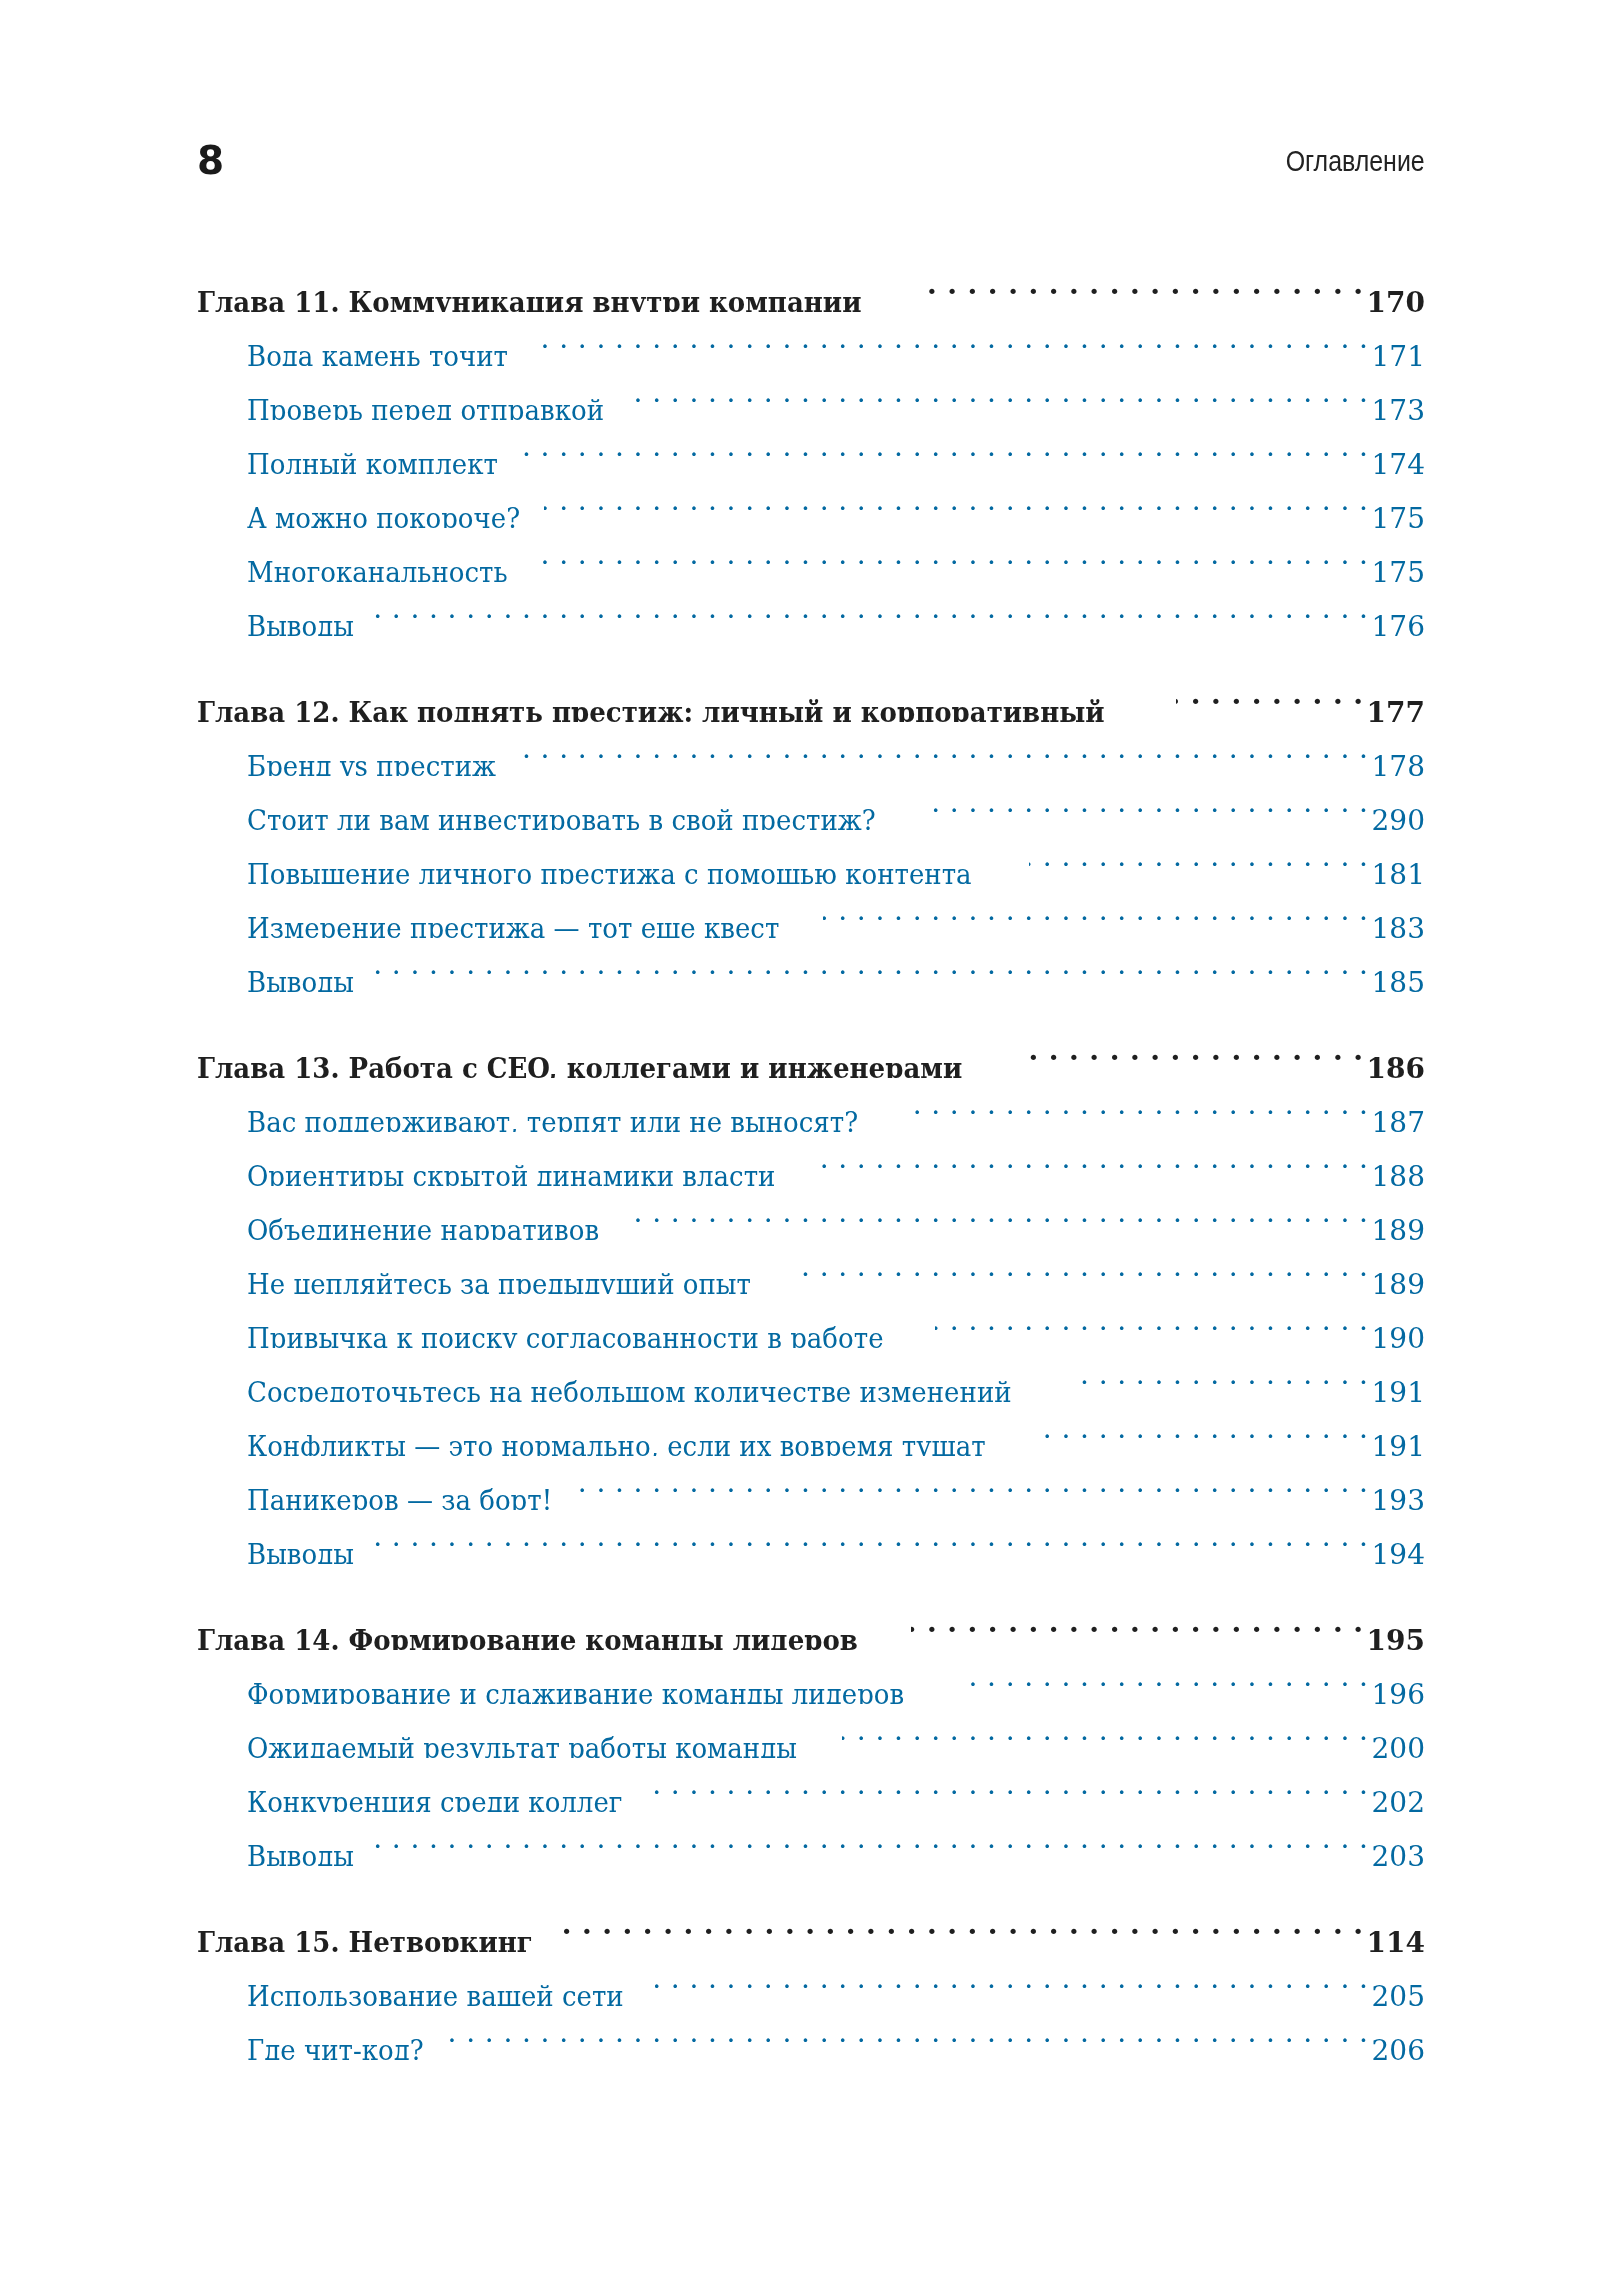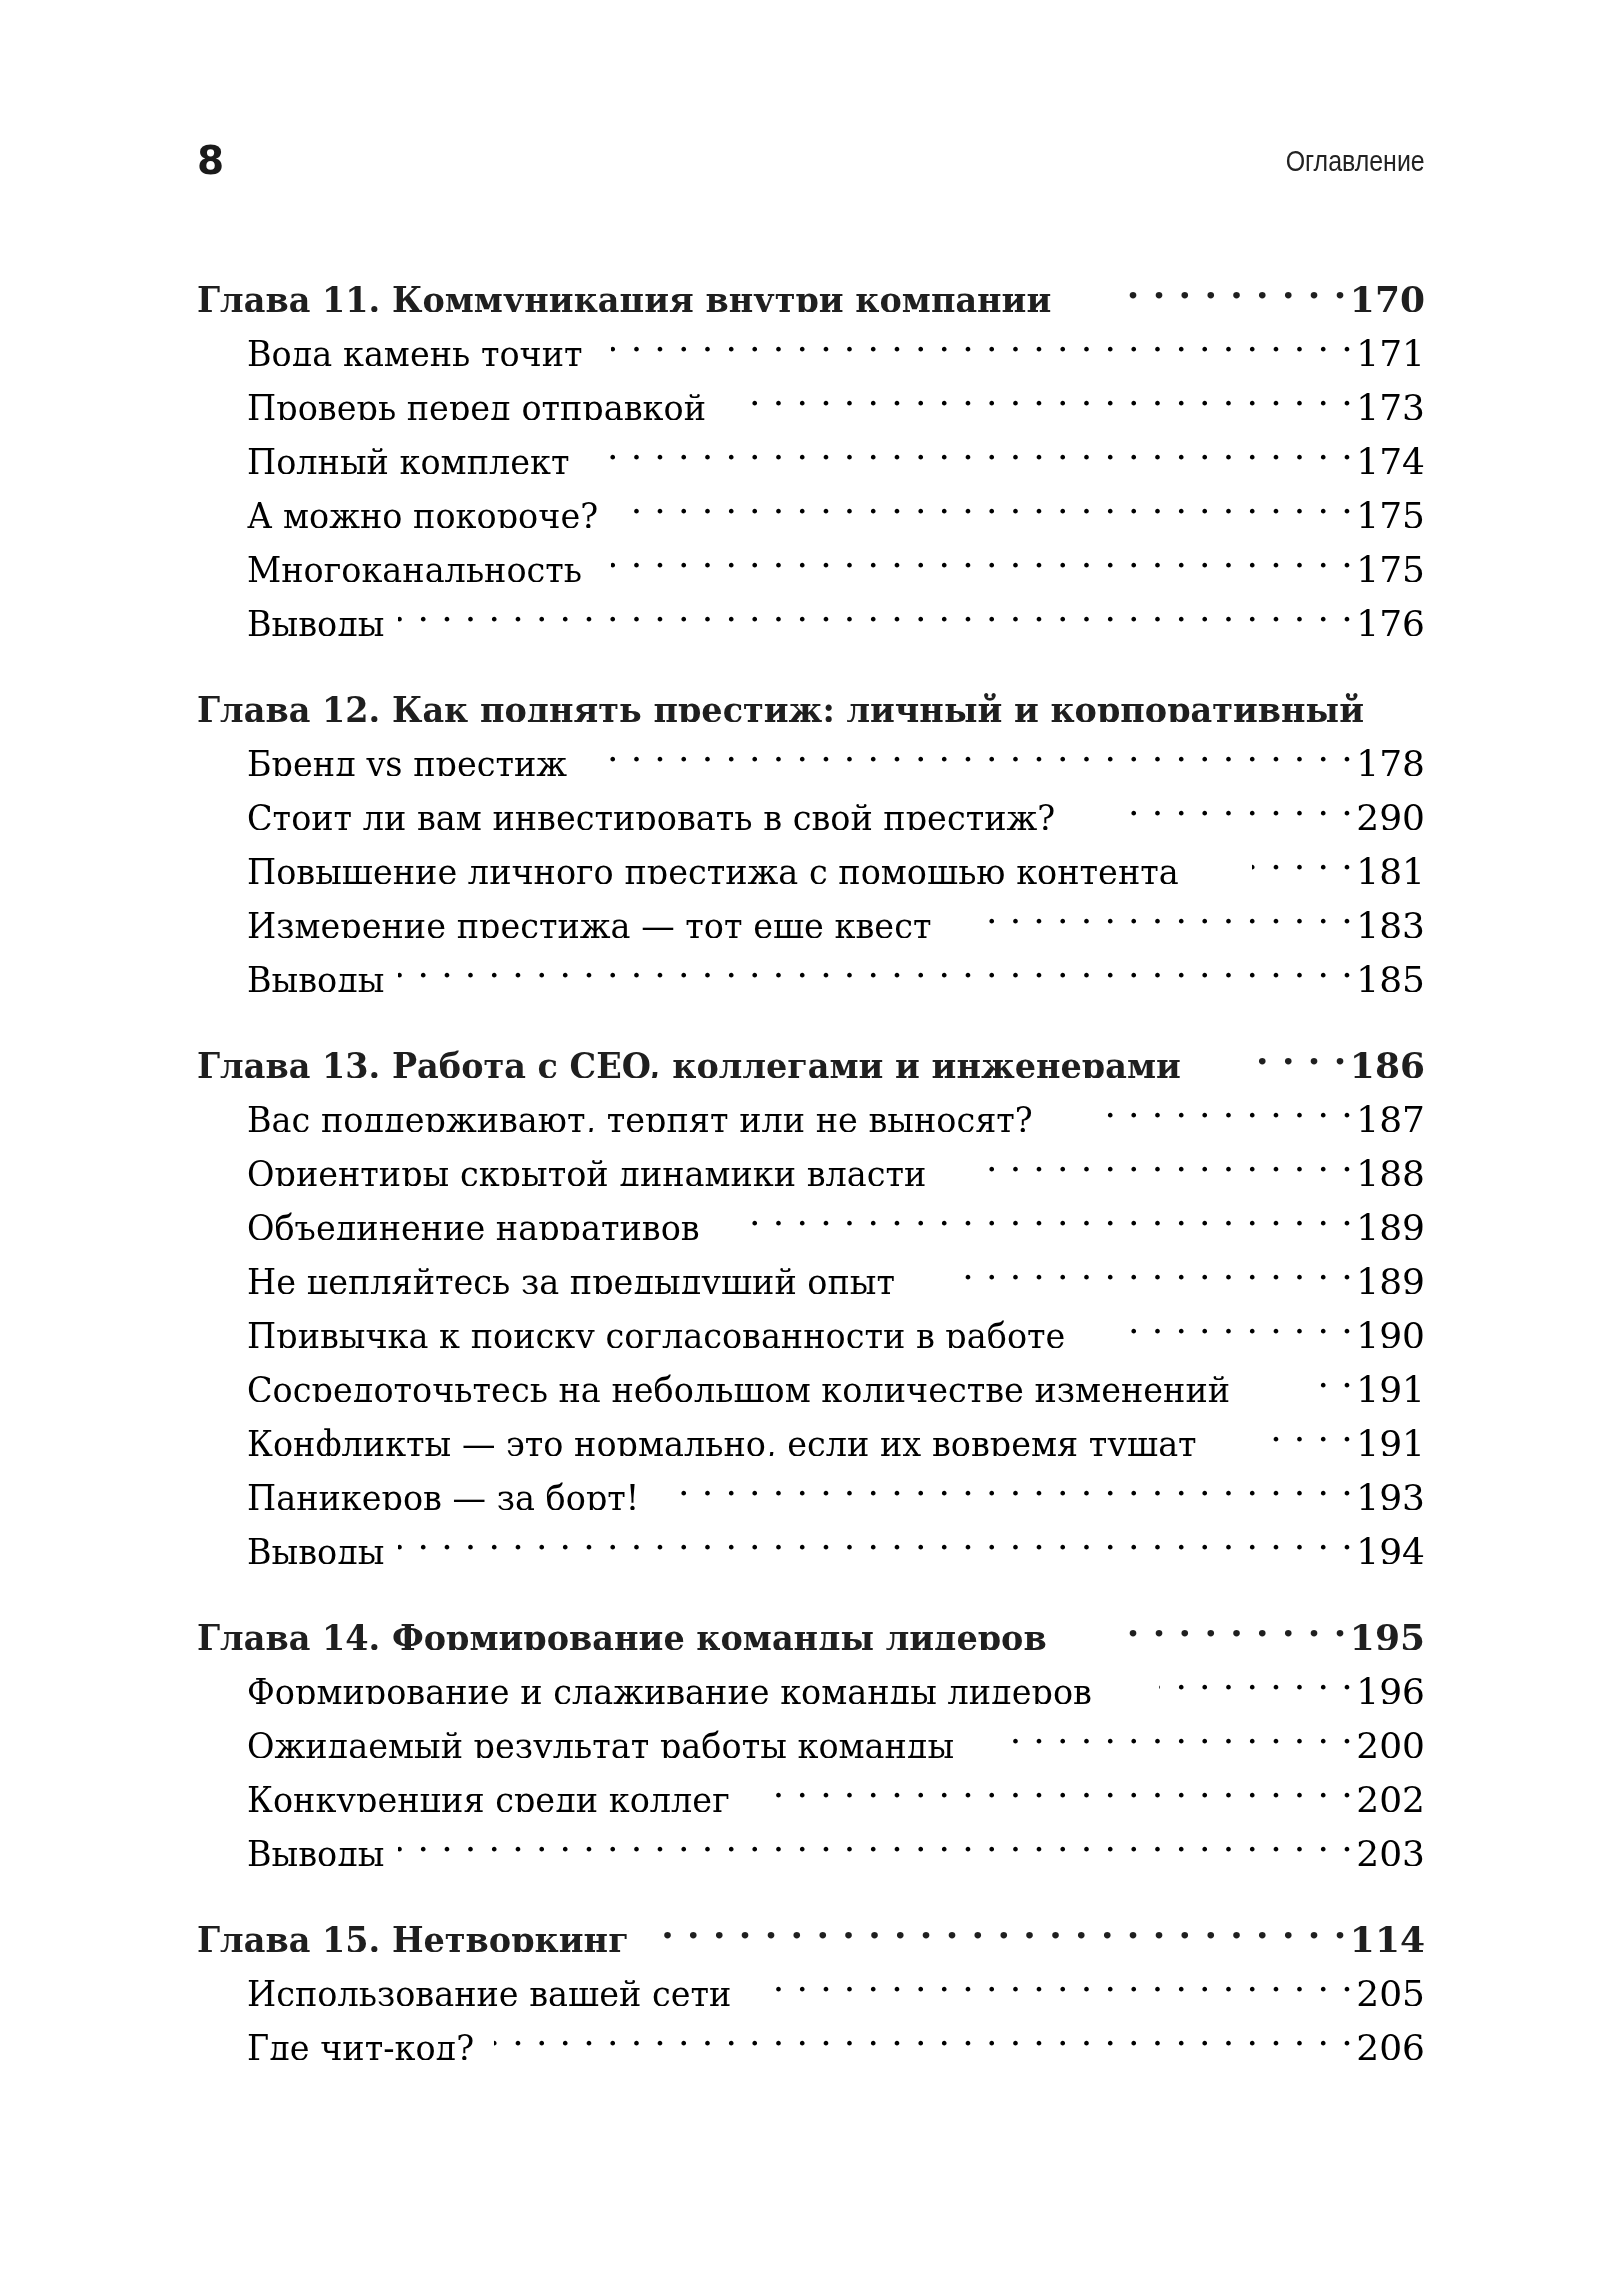--- a/index.html
+++ b/index.html
@@ -3,28 +3,28 @@
 <meta charset="utf-8">
 <style>
   html, body { margin: 0; padding: 0; background: #ffffff; }
   body { width: 1624px; height: 2295px; position: relative; overflow: hidden; color: #1f1f1f; }
   .running-head { position: absolute; top: 136px; left: 197px; width: 1228px; height: 49px; }
   .page-number { position: absolute; left: 0; top: 0; font-family: "DejaVu Sans", sans-serif; font-size: 39px; font-weight: bold; line-height: 49px; color: #1a1a1a; }
   .section-title { position: absolute; right: 0; top: 4.9px; font-family: "Liberation Sans", sans-serif; font-size: 29px; line-height: 41px; color: #222; transform: scaleX(0.86); transform-origin: right center; }
   .toc { position: absolute; left: 197px; top: 258px; width: 1228px; }
   .chapter { margin-top: 32px; }
   .chapter:first-child { margin-top: 0; }
-  .entry { display: flex; align-items: baseline; height: 54px; line-height: 54px; font-family: "DejaVu Serif", serif; font-size: 36px; white-space: nowrap; overflow: hidden; }
+  .entry { display: flex; align-items: baseline; height: 54px; line-height: 54px; font-family: "DejaVu Serif", serif; font-size: 28px; white-space: nowrap; overflow: hidden; }
   .entry .title { flex: 0 0 auto; }
   .entry .leader { flex: 1 1 auto; overflow: hidden; position: relative; margin: 0 3.2px; height: 54px; }
   .entry .leader::before { content: ". . . . . . . . . . . . . . . . . . . . . . . . . . . . . . . . . . . . . . . . . . . . . . . . . . . . . . . . . . . . . . . . . . . . . . . . . . . . . . . . . . . . . . . . . . . . . . . . . . . . . . . . . . . . . . . . . . . . . . . . . . . . . . . . . . . . . . . . . . . . . . . . . . . . . . . . . . . . . . . . . . . . . . . . . . . . . . . . . . . . . . . . . ."; position: absolute; right: 0; white-space: nowrap; letter-spacing: 0.4px; }
   .entry .page { flex: 0 0 auto; text-align: center; }
   .entry.chapter-entry { font-weight: bold; }
   .entry.chapter-entry .title { transform: scaleX(0.93); transform-origin: left center; }
-  .entry.sub-entry { padding-left: 50px; color: #000000; }
+  .entry.sub-entry { padding-left: 50px; color: #0369a1; }
   .entry.sub-entry .title { transform: scaleX(0.93); transform-origin: left center; }
 </style>
 </head>
 <body>
 
 <div class="running-head">
   <span class="page-number">8</span>
   <span class="section-title">Оглавление</span>
 </div>
 

